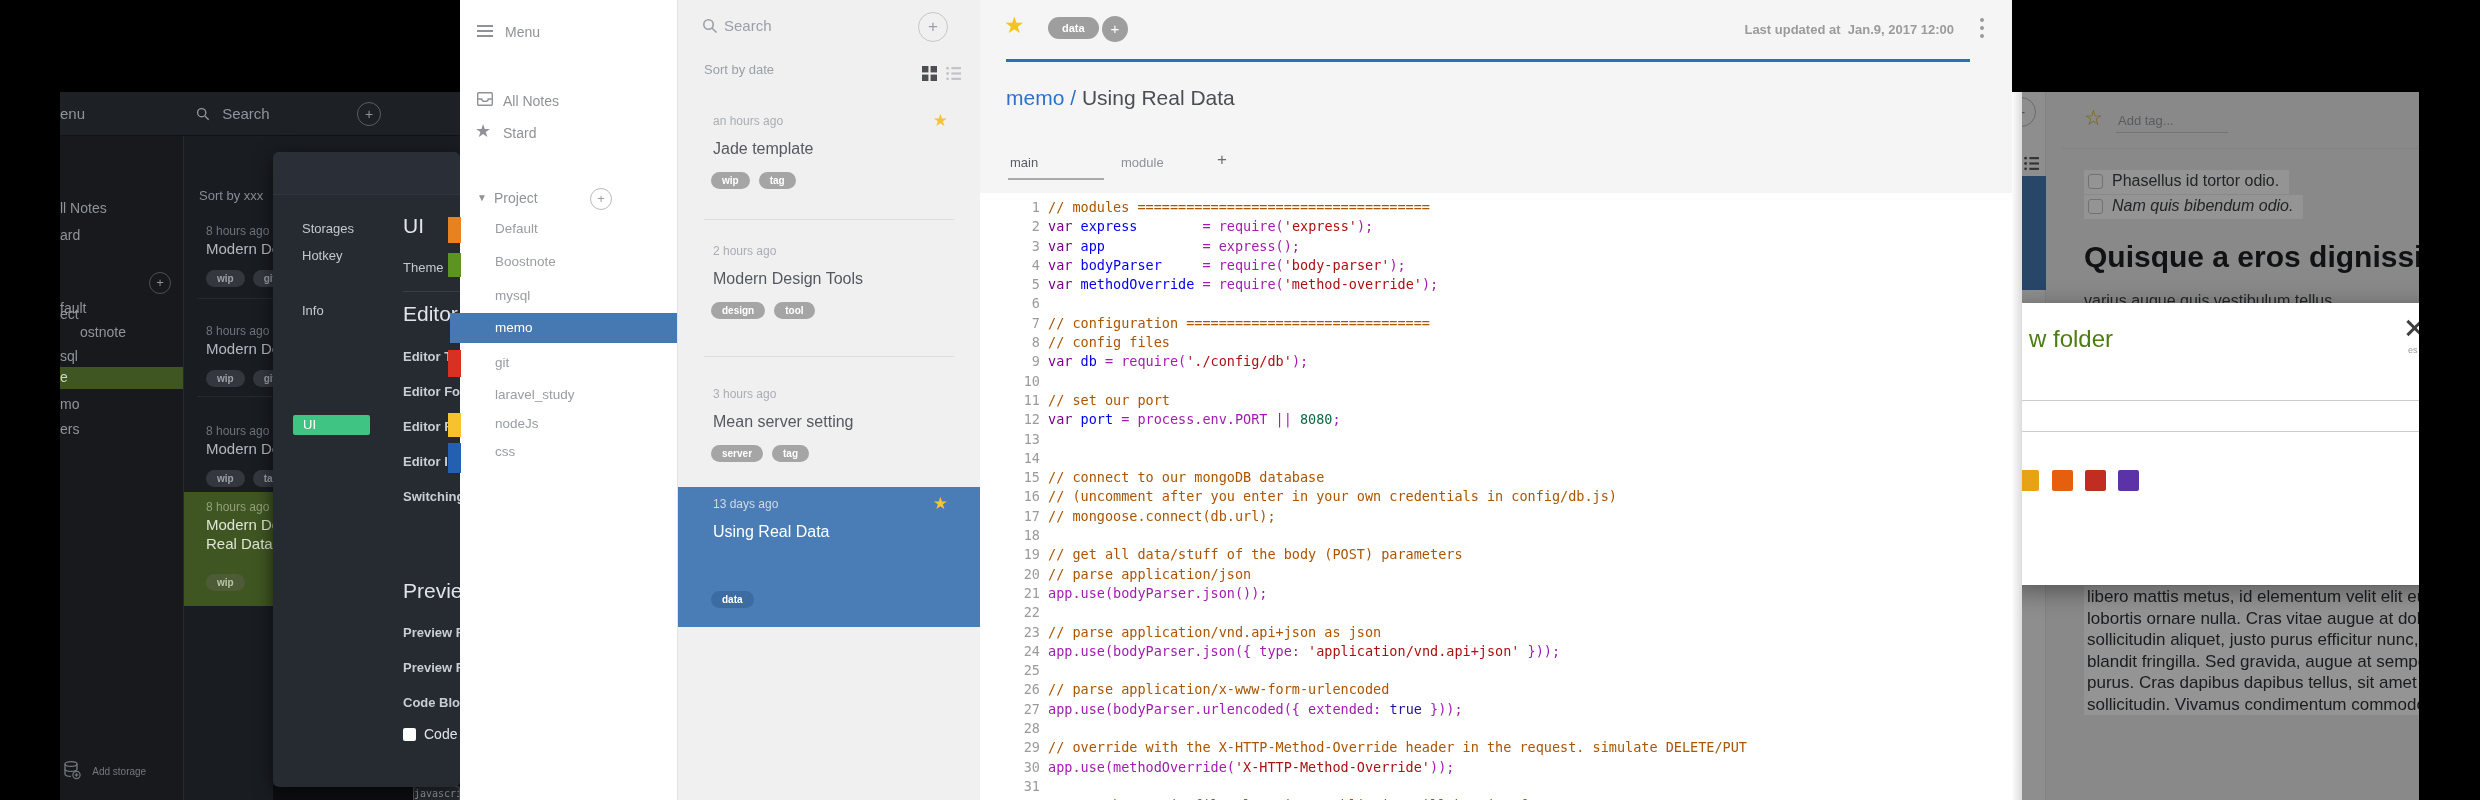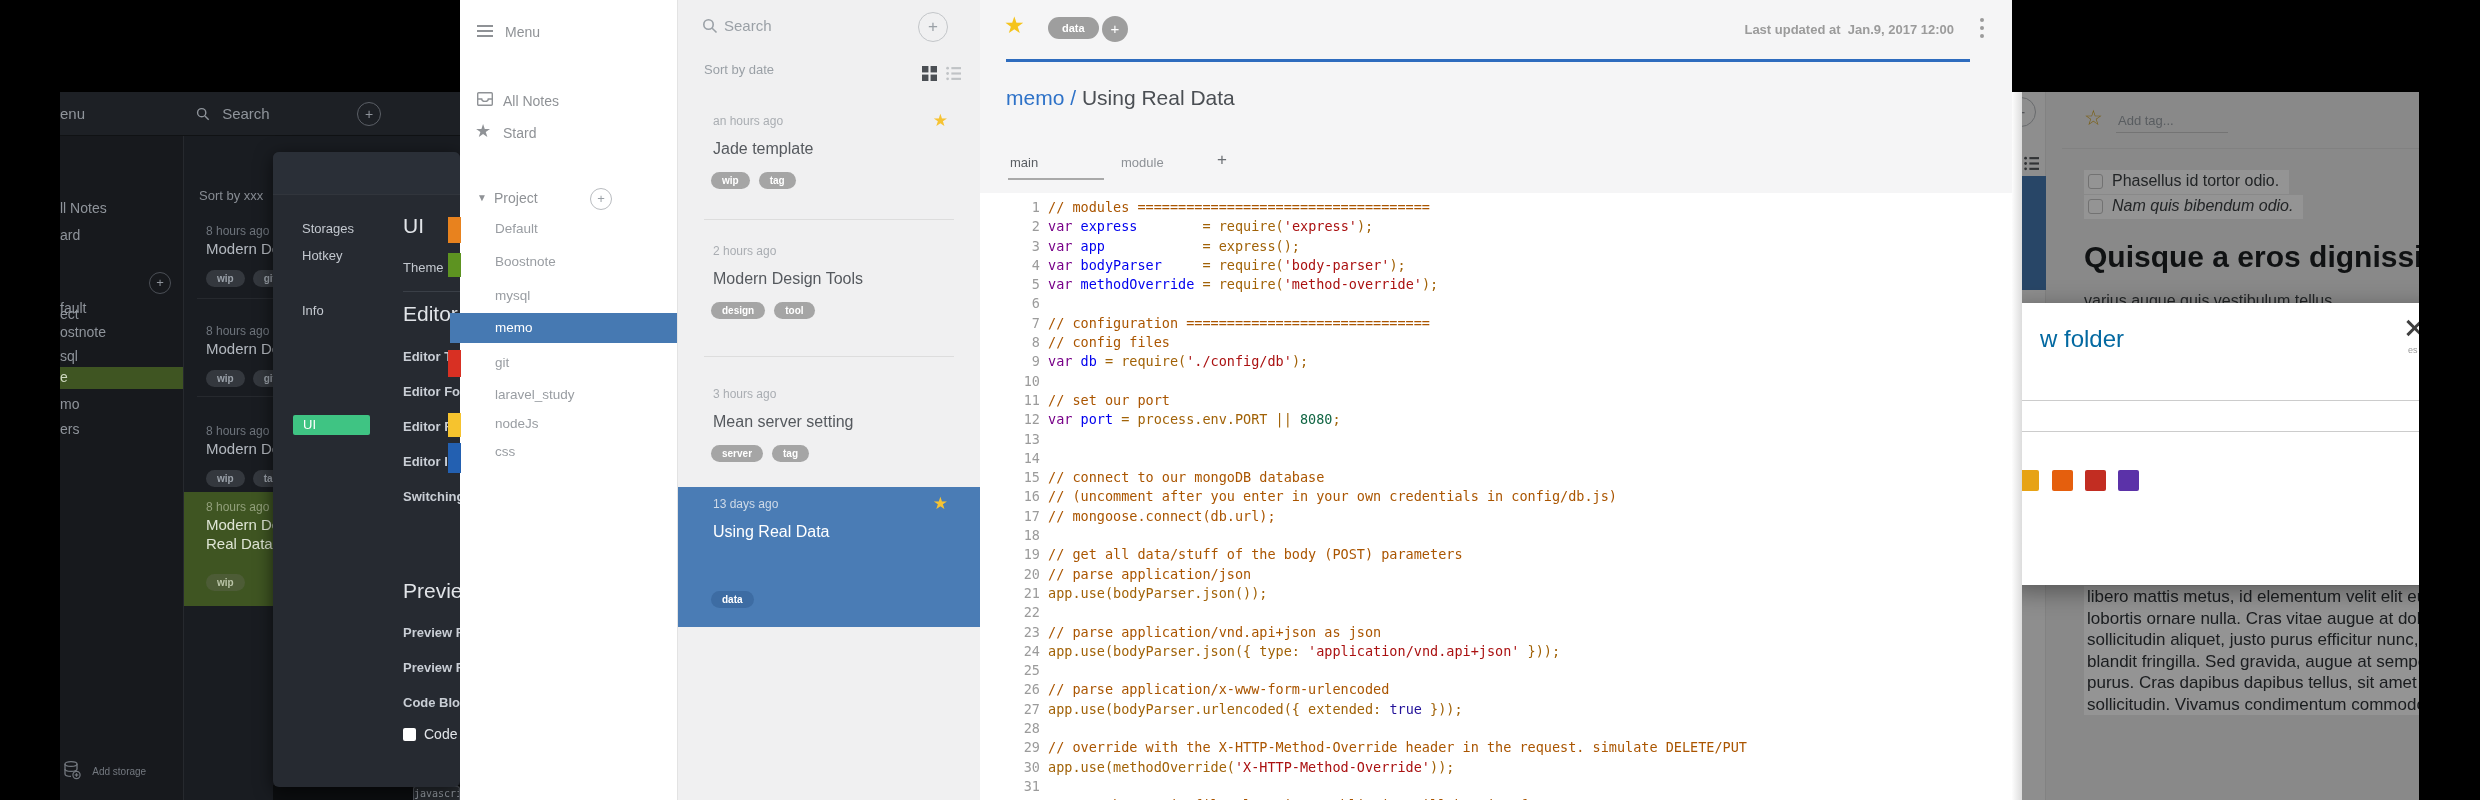--- a/index.html
+++ b/index.html
@@ -107,21 +107,21 @@
   .tab{position:absolute;top:155px;font-size:13px;color:#8d9196;}
   .tab.active{color:#5a5e63;}
   .tab-underline{position:absolute;left:28px;top:178px;width:96px;height:2px;background:#a9a9a9;}
   .tab-add{position:absolute;left:237px;top:150px;font-size:17px;color:#6a6e73;}
   .codewrap{position:absolute;left:0;top:193px;right:0;bottom:0;background:#fff;overflow:hidden;}
   #code-lines{position:absolute;left:24px;top:5px;font-family:"DejaVu Sans Mono",monospace;font-size:13.5px;line-height:19.3px;white-space:pre;}
   .cl{display:flex;}
   .ln{display:inline-block;width:36px;text-align:right;color:#9b9b9b;flex:none;}
   .ct{margin-left:8px;color:#1a1a1a;}
   .tk-c{color:#aa5500;} .tk-k{color:#770088;} .tk-d{color:#0000ee;}
-  .tk-s{color:#aa1111;} .tk-n{color:#116644;} .tk-a{color:#221199;} .tk-p{color:#a16207;}
+  .tk-s{color:#aa1111;} .tk-n{color:#116644;} .tk-a{color:#221199;} .tk-p{color:#a21caf;}
 
   
   #gap-strip{position:absolute;left:2012px;top:92px;width:10px;height:708px;background:linear-gradient(to right,#fdfdfd,#dcdcdc);}
   #right-app{position:absolute;left:2022px;top:92px;width:397px;height:708px;overflow:hidden;background:#ececec;}
   .ra-minicol{position:absolute;left:0;top:0;width:24px;height:100%;background:#f4f4f5;border-right:1px solid #e0e0e0;}
   .ra-plus{position:absolute;left:-16px;top:5px;width:30px;height:30px;border:1px solid #b5b8bb;border-radius:50%;
            color:#8f9296;text-align:center;line-height:28px;font-size:15px;background:#f4f4f5;}
   .ra-listic{position:absolute;left:2px;top:64px;color:#55585c;}
   .ra-selstrip{position:absolute;left:0;top:84px;width:24px;height:114px;background:#4679b2;}
   .ra-star{position:absolute;left:62px;top:14px;font-size:21px;color:#d4a728;}
@@ -129,21 +129,21 @@
   .ra-tagline{position:absolute;left:94px;top:40px;width:112px;height:1px;background:#c9c9c9;}
   .ra-div{position:absolute;left:40px;right:0;top:56px;height:1px;background:#dedede;}
   .cb-row{position:absolute;left:62px;height:24px;background:#fff;padding:2px 10px 0 28px;font-size:16px;color:#3c4043;white-space:nowrap;}
   .cb-box{position:absolute;left:4px;top:4px;width:15px;height:15px;border:1px solid #c4c4c4;border-radius:3px;background:#fff;}
   .ra-heading{position:absolute;left:62px;top:148px;font-size:30px;font-weight:bold;color:#1d1f21;white-space:nowrap;}
   .ra-subline{position:absolute;left:62px;top:200px;font-size:16px;color:#3c4043;white-space:nowrap;}
   .ra-par{position:absolute;left:62px;top:494px;font-size:17px;line-height:21.5px;color:#303438;white-space:nowrap;}
   .ra-par span{background:#fff;display:inline-block;padding:0 3px;}
   .ra-overlay{position:absolute;left:0;top:0;right:0;bottom:0;background:rgba(0,0,0,0.42);}
   .ra-modal{position:absolute;left:-12px;top:211px;width:427px;height:282px;background:#fff;box-shadow:0 6px 24px rgba(0,0,0,.4);}
-  .md-title{position:absolute;left:30px;top:22px;font-size:24px;font-weight:300;color:#0369a1;}
+  .md-title{position:absolute;left:19px;top:22px;font-size:24px;font-weight:300;color:#4d7c0f;}
   .md-x{position:absolute;left:395px;top:16px;width:18px;height:18px;}
   .md-x::before,.md-x::after{content:"";position:absolute;left:8px;top:-1px;width:3px;height:20px;background:#3f3f3f;}
   .md-x::before{transform:rotate(45deg);} .md-x::after{transform:rotate(-45deg);}
   .md-esc{position:absolute;left:398px;top:42px;font-size:9px;color:#9b9b9b;}
   .md-input{position:absolute;left:4px;top:97px;width:410px;height:32px;border:1px solid #ccc;border-radius:4px;background:#fff;}
   .md-swatch{position:absolute;top:167px;width:21px;height:21px;border-radius:2px;}
   .md-btn{position:absolute;left:4px;top:219px;width:410px;height:33px;border-radius:3px;color:#fff;
           font-size:13px;letter-spacing:1.5px;text-align:center;line-height:33px;}
 </style>
 </head>
@@ -163,21 +163,21 @@
       </span>
       <div class="d-plus">+</div>
     </div>
     <div class="d-sidebar">
       <div class="d-item" style="top:64px;">ll Notes</div>
       <div class="d-item" style="top:91px;">ard</div>
       <div class="d-item" style="top:140px;margin-top:30px;">ect</div>
       <div class="d-proj-plus">+</div>
       <div id="d-folder-list">
           <div class="d-folder-row" style="top: 162px;">fault</div>
-          <div class="d-folder-row" style="top: 186px;">ostnote</div>
+          <div class="d-folder-row" style="top: 186px; margin-left: 20px;">ostnote</div>
           <div class="d-folder-row" style="top: 210px;">sql</div>
           <div class="d-folder-row sel" style="top: 231px;">e</div>
           <div class="d-folder-row" style="top: 258px;">mo</div>
           <div class="d-folder-row" style="top: 283px;">ers</div>
         </div>
     </div>
     <div class="d-notes">
       <div class="d-sort">Sort by xxx</div>
       <svg class="d-grid-ic" style="left:177px;" width="14" height="14" viewBox="0 0 14 14">
           <rect x="0" y="0" width="6" height="6" fill="currentColor"></rect>

